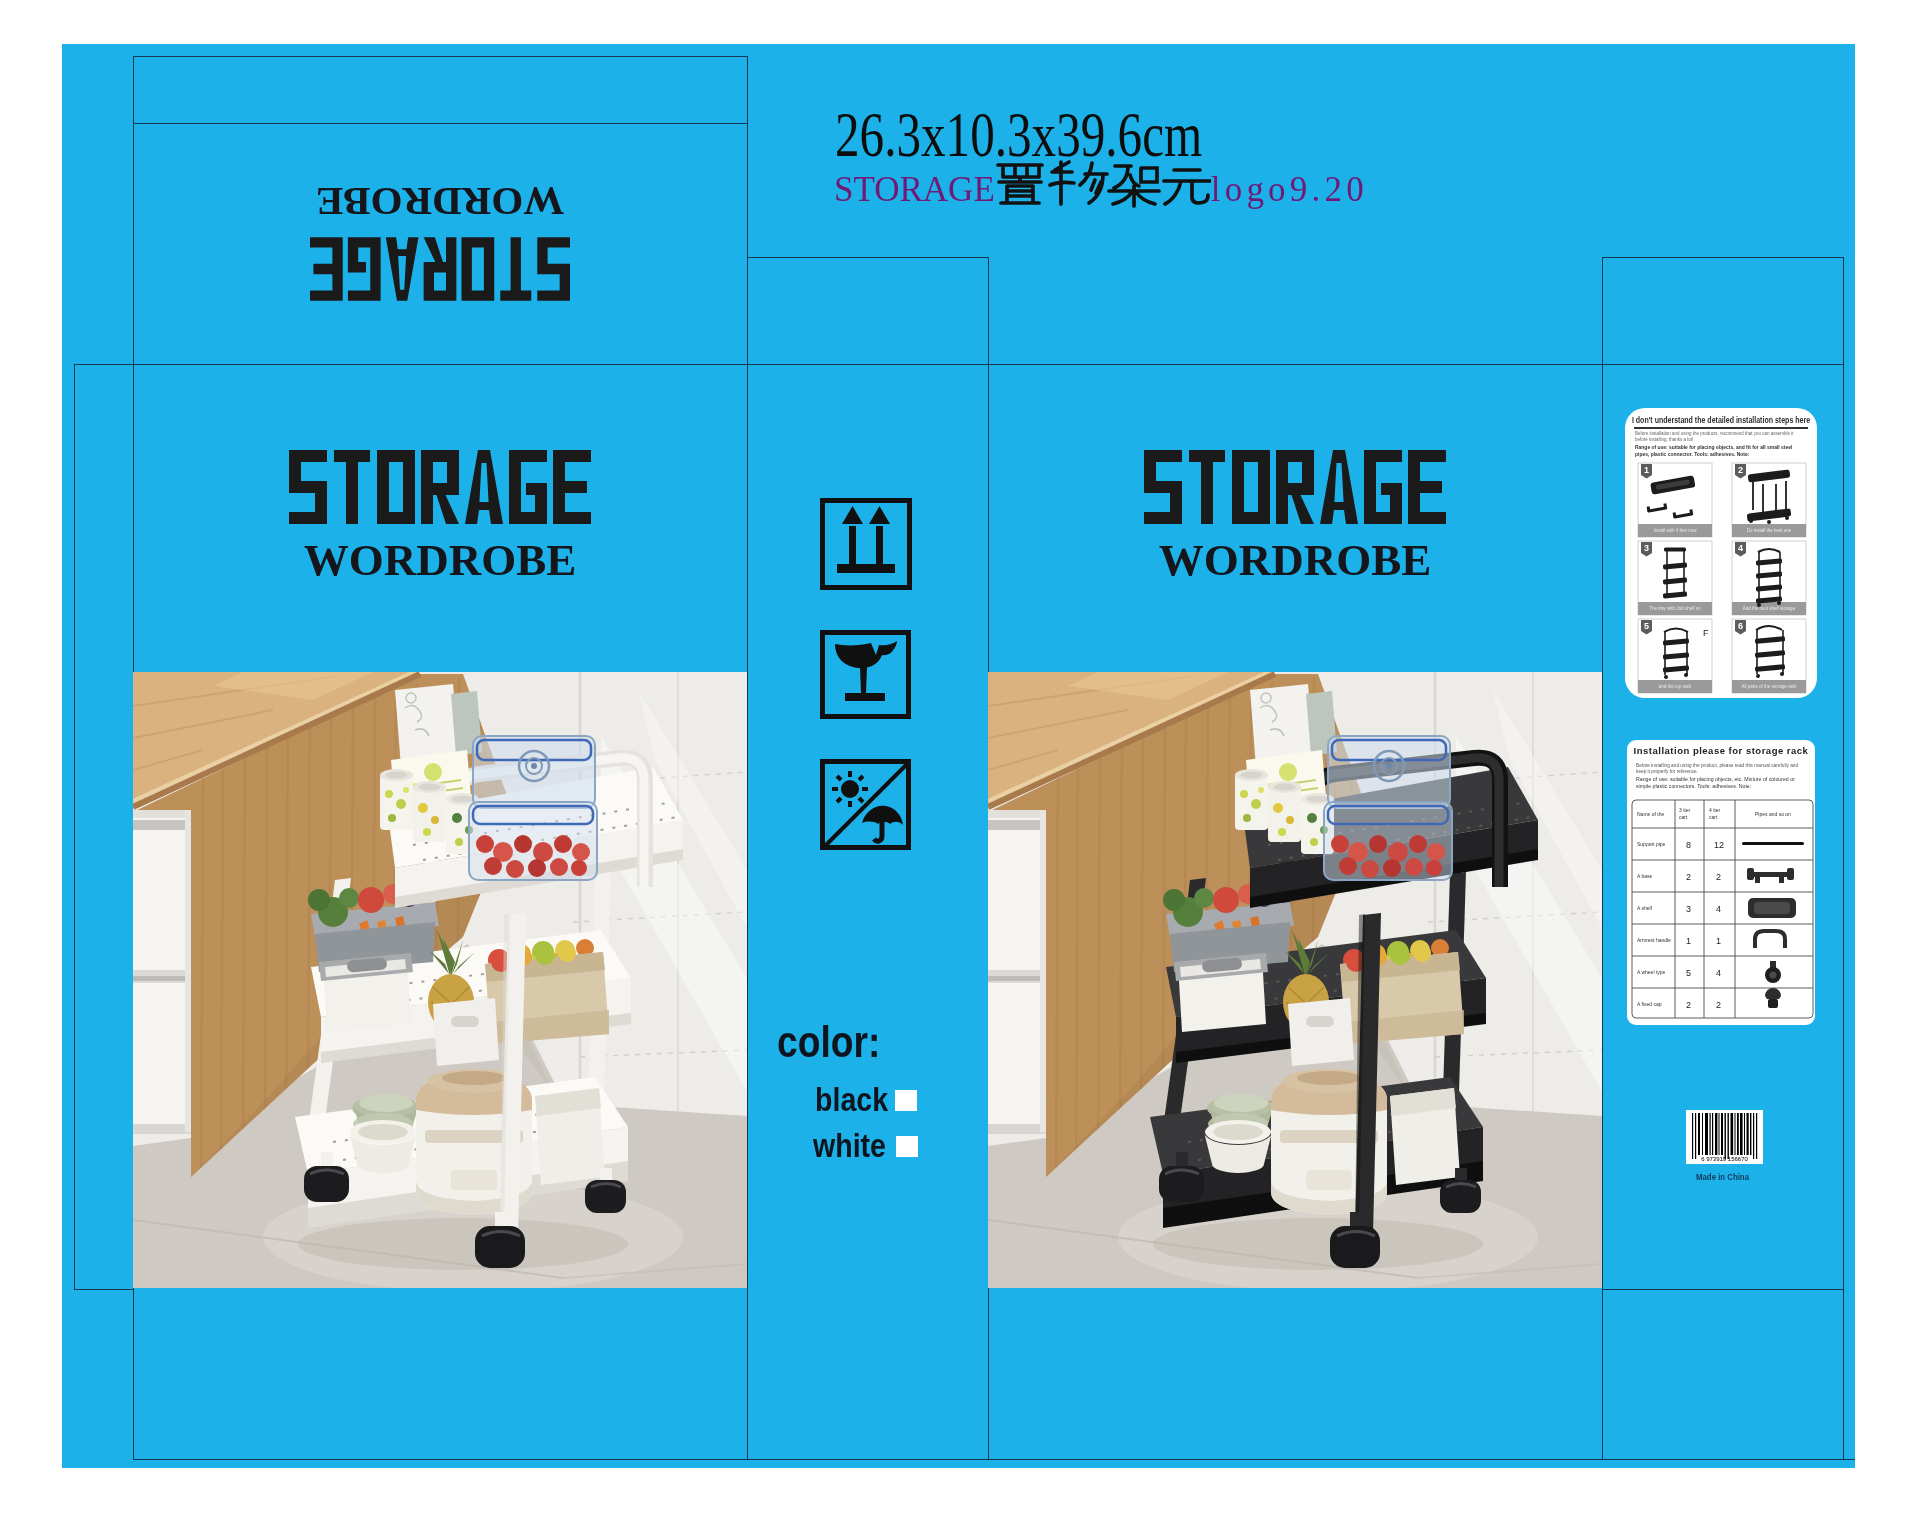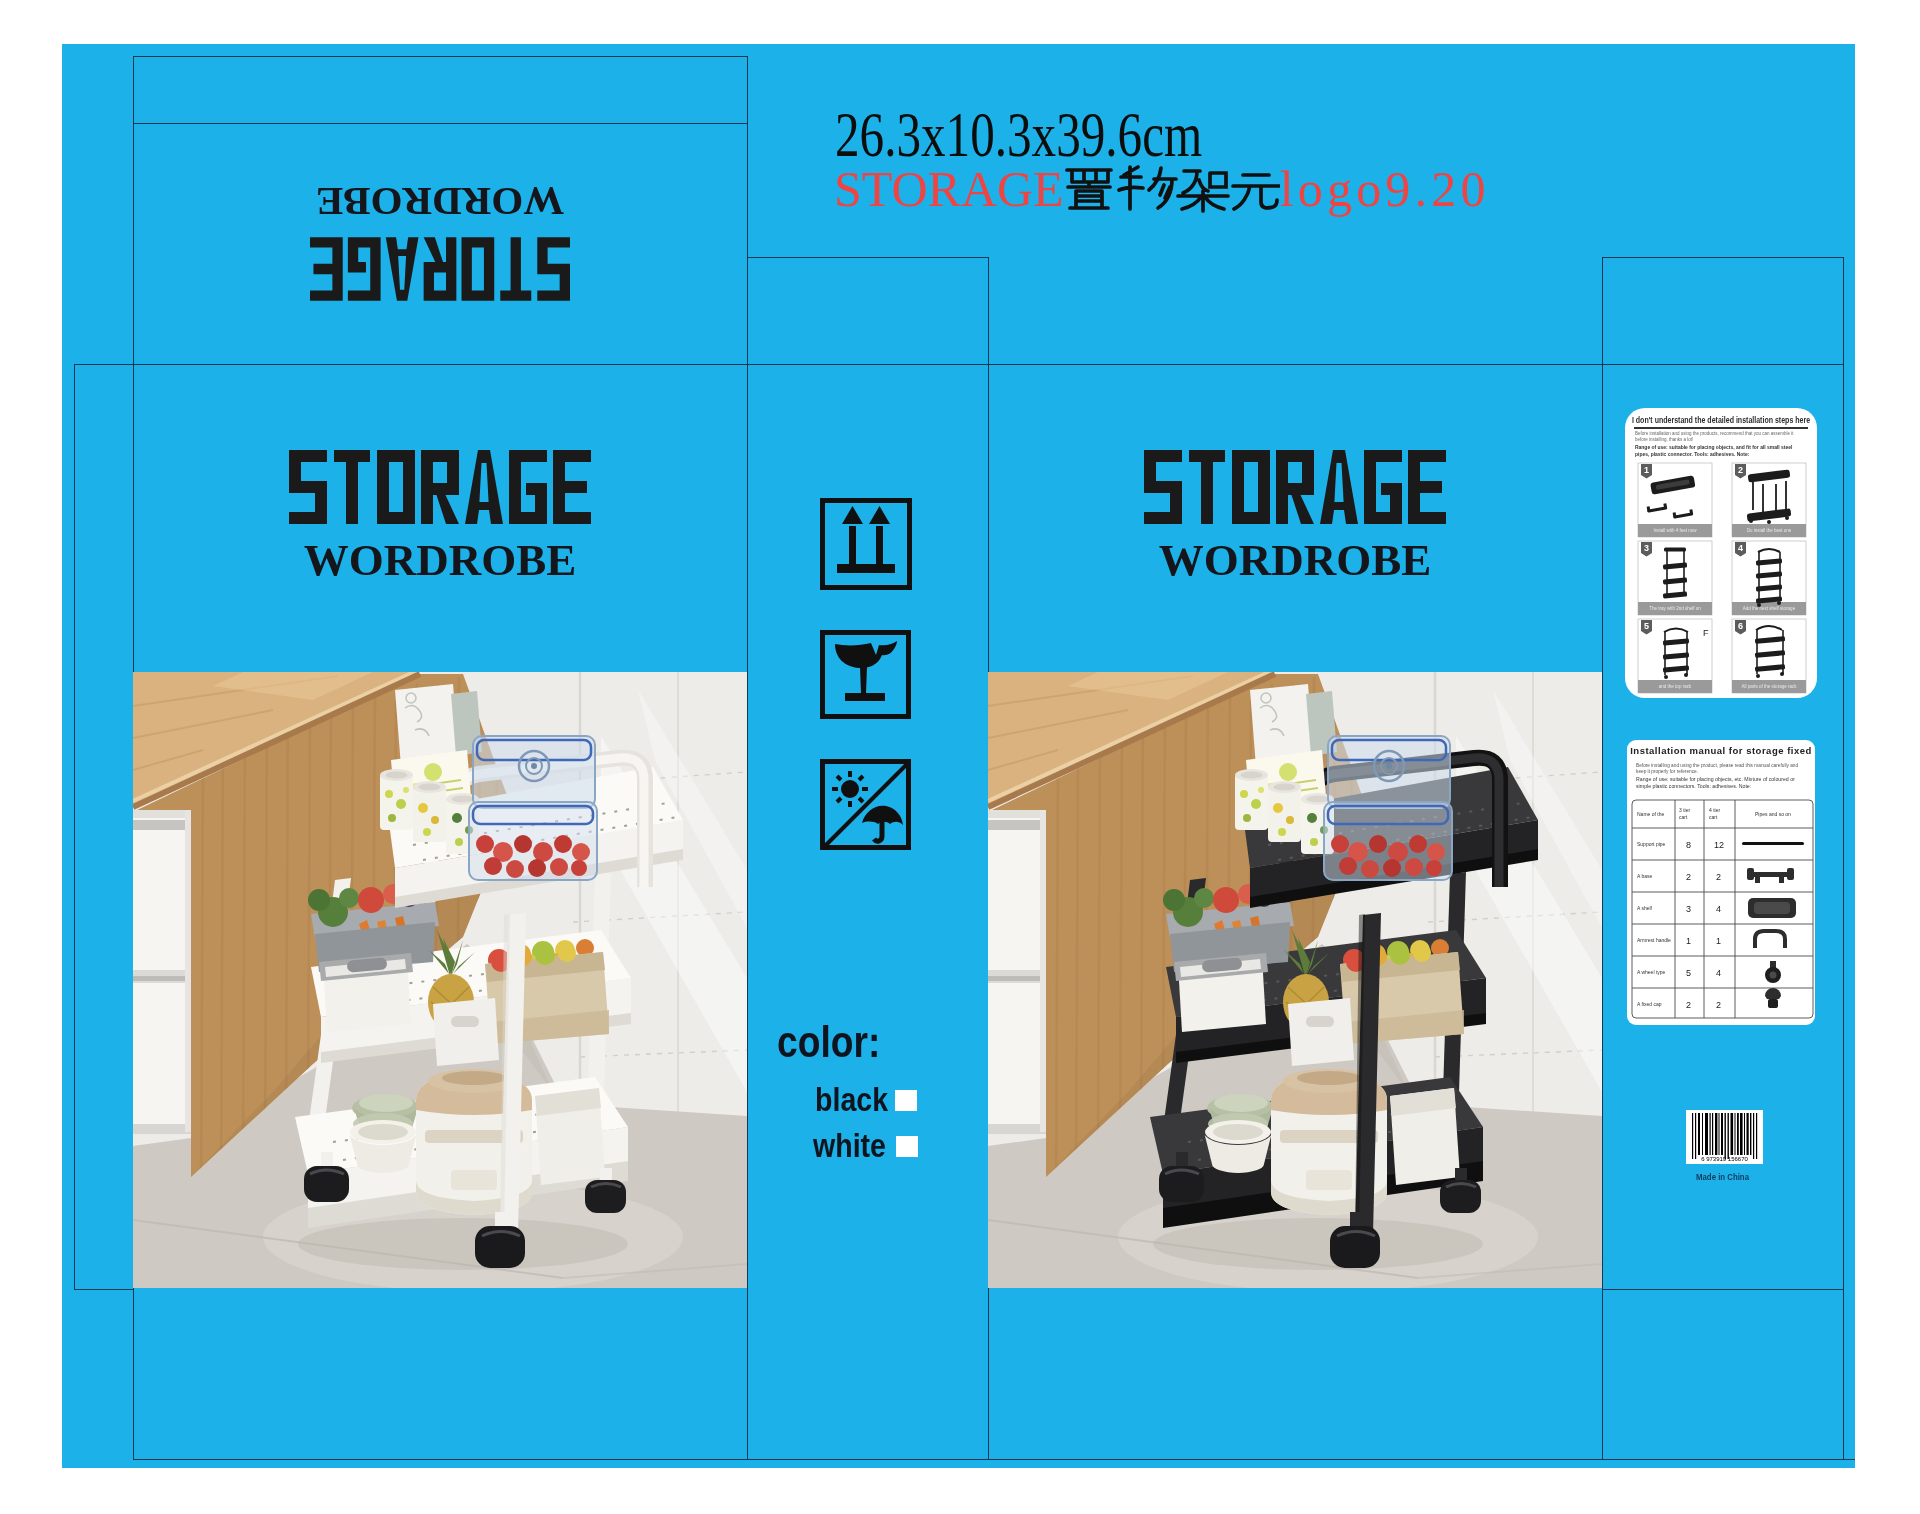--- a/index.html
+++ b/index.html
@@ -343,21 +343,21 @@
 
   <div class="abs" style="left:310px;top:185px;width:260px;height:116px;transform:rotate(180deg)">
     <svg class="abs" style="left:0;top:0" width="260" height="64" viewBox="0 0 302 74">
         <use href="#stgword"></use>
       </svg>
     <div class="abs serif" style="left:0;top:80px;width:260px;text-align:center;font-size:41px;font-weight:bold;color:#15151c;line-height:38px">WORDROBE</div>
   </div>
 
   <div class="abs serif" style="left:835px;top:104px;font-size:63px;line-height:63px;color:#0d0d0d;transform:scaleX(0.78);transform-origin:0 0">26.3x10.3x39.6cm</div>
 
-  <div class="abs serif" style="left:834px;top:158px;font-size:50px;line-height:63px;color:#ef4444;white-space:nowrap">STORAGE<svg width="216" height="50" viewBox="0 0 216 50" style="vertical-align:-7px">
+  <div class="abs serif" style="left:834px;top:158px;font-size:35px;line-height:63px;color:#701a75;white-space:nowrap">STORAGE<svg width="216" height="50" viewBox="0 0 216 50" style="vertical-align:-7px">
         <g fill="none" stroke="#111" stroke-width="3.7" stroke-linecap="round">
       <path d="M3 7 H47 M8 7 V19 M20 7 V19 M32 7 V19 M44 7 V19 M8 19 H44 M25 19 V24 M4 24 H46 M12 28 H38 M12 28 V44 M38 28 V44 M12 33 H38 M12 38 H38 M6 45 H44"></path>
       <path d="M66 4 V46 M57 14 H77 M55 27 C62 24 72 24 79 25 M74 4 L60 12 M90 16 H112 M97 5 C96 14 91 22 85 27 M108 16 C108 28 105 38 94 45 M100 22 L96 32 M106 24 L101 35"></path>
       <path d="M120 8 H136 M133 8 C133 18 128 26 119 30 M135 17 C137 24 140 27 144 28 M146 10 H162 V24 H146 V10 M114 33 H164 M139 28 V48 M137 34 C133 40 126 44 118 46 M141 34 C145 40 152 44 160 46"></path>
       <path d="M179 12 H205 M169 23 H215 M186 23 C184 33 178 42 170 46 M197 23 V39 C197 45 202 46 209 44 C212 43 213 41 213 37"></path>
     </g>
       </svg><span style="letter-spacing:4.2px">logo9.20</span></div>
 
   <svg class="abs" style="left:289px;top:450px" width="302" height="74" viewBox="0 0 302 74">
       <use href="#stgword"></use>
@@ -586,21 +586,21 @@
         <g transform="translate(145,208) rotate(-5)">
             <rect x="-15" y="-2.5" width="30" height="5" rx="1.5"></rect>
           </g>
         <circle cx="133" cy="216" r="2"></circle>
           <circle cx="157" cy="214" r="2"></circle>
       </g>
     </svg>
   </div>
 
   <div id="manual2" class="abs" style="left:1627px;top:740px;width:188px;height:285px;background:#fff;border-radius:9px;overflow:hidden">
-    <div class="abs" style="left:0;top:5px;width:188px;text-align:center;font-size:9.5px;font-weight:bold;letter-spacing:0.5px;color:#222">Installation manual for storage fixed</div>
+    <div class="abs" style="left:0;top:5px;width:188px;text-align:center;font-size:9.5px;font-weight:bold;letter-spacing:0.5px;color:#222">Installation please for storage rack</div>
     <div class="abs" style="left:9px;top:22px;width:172px;font-size:5px;line-height:6px;color:#555;transform:scaleX(0.95);transform-origin:0 0">Before installing and using the product, please read this manual carefully and keep it properly for reference.</div>
     <div class="abs" style="left:9px;top:36px;width:172px;font-size:5.5px;line-height:6.5px;color:#333;transform:scaleX(0.95);transform-origin:0 0">Range of use: suitable for placing objects, etc. Mixture of coloured or simple plastic connectors. Tools: adhesives. Note:</div>
     <svg class="abs" style="left:0;top:0" width="188" height="285" viewBox="0 0 188 285">
       <g stroke="#4a4a4a" stroke-width="0.9" fill="none">
         <rect x="5" y="60" width="181" height="218" rx="4"></rect>
         <line x1="5" y1="88" x2="186" y2="88"></line>
         <line x1="5" y1="120" x2="186" y2="120"></line>
         <line x1="5" y1="152" x2="186" y2="152"></line>
         <line x1="5" y1="184" x2="186" y2="184"></line>
         <line x1="5" y1="216" x2="186" y2="216"></line>

